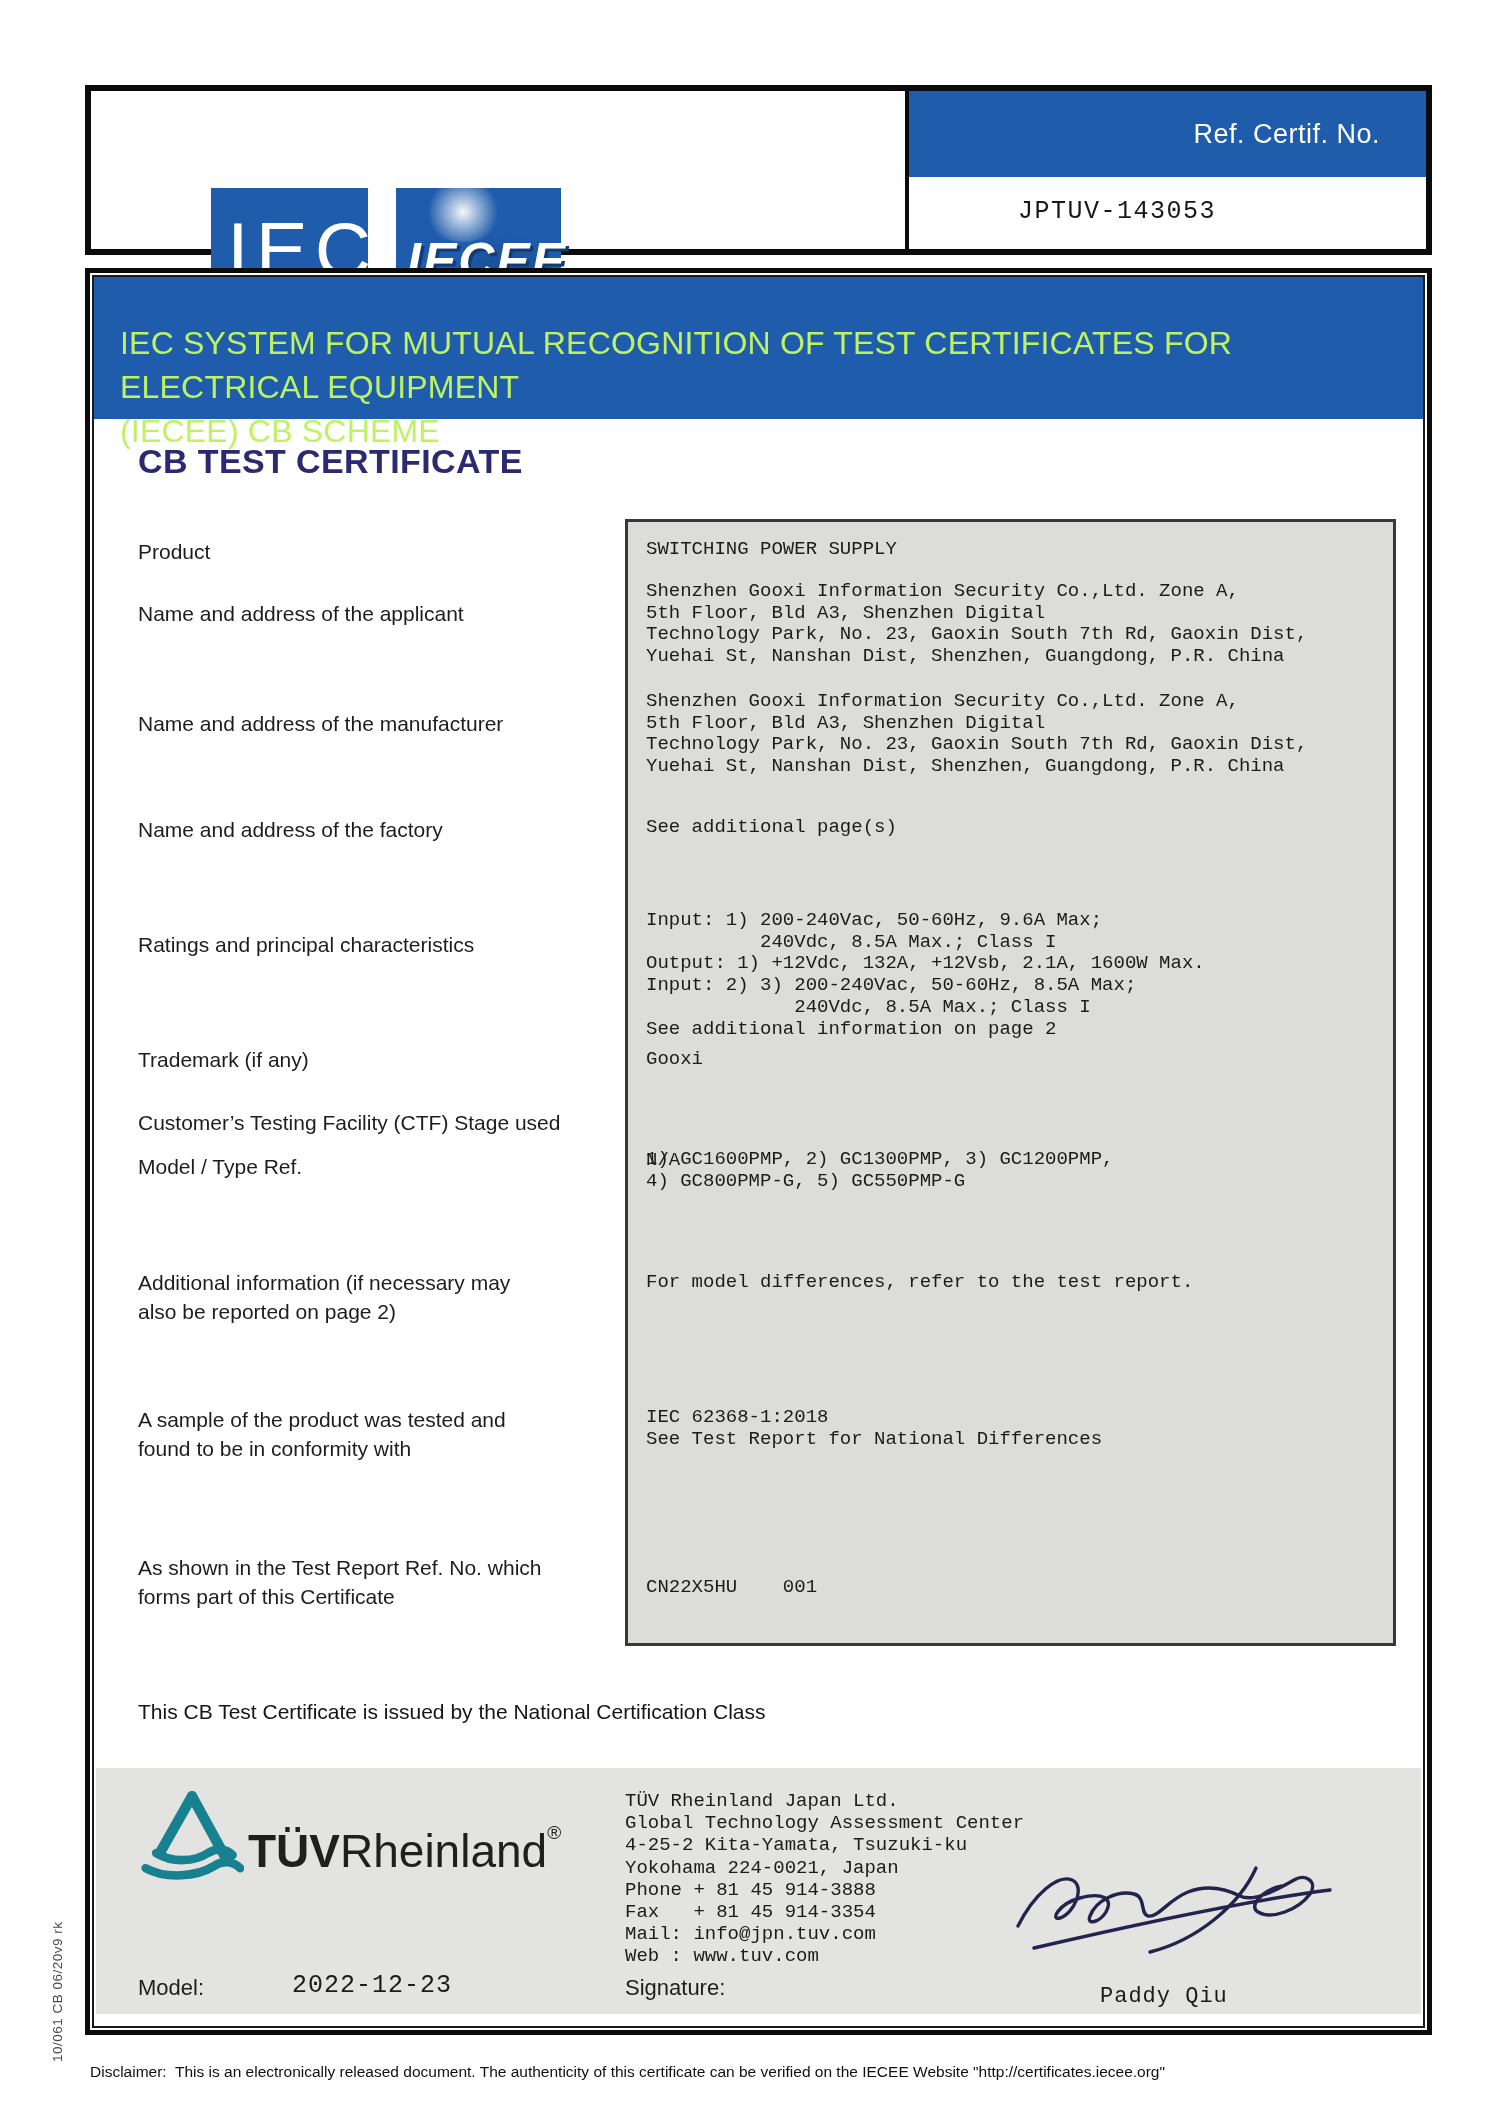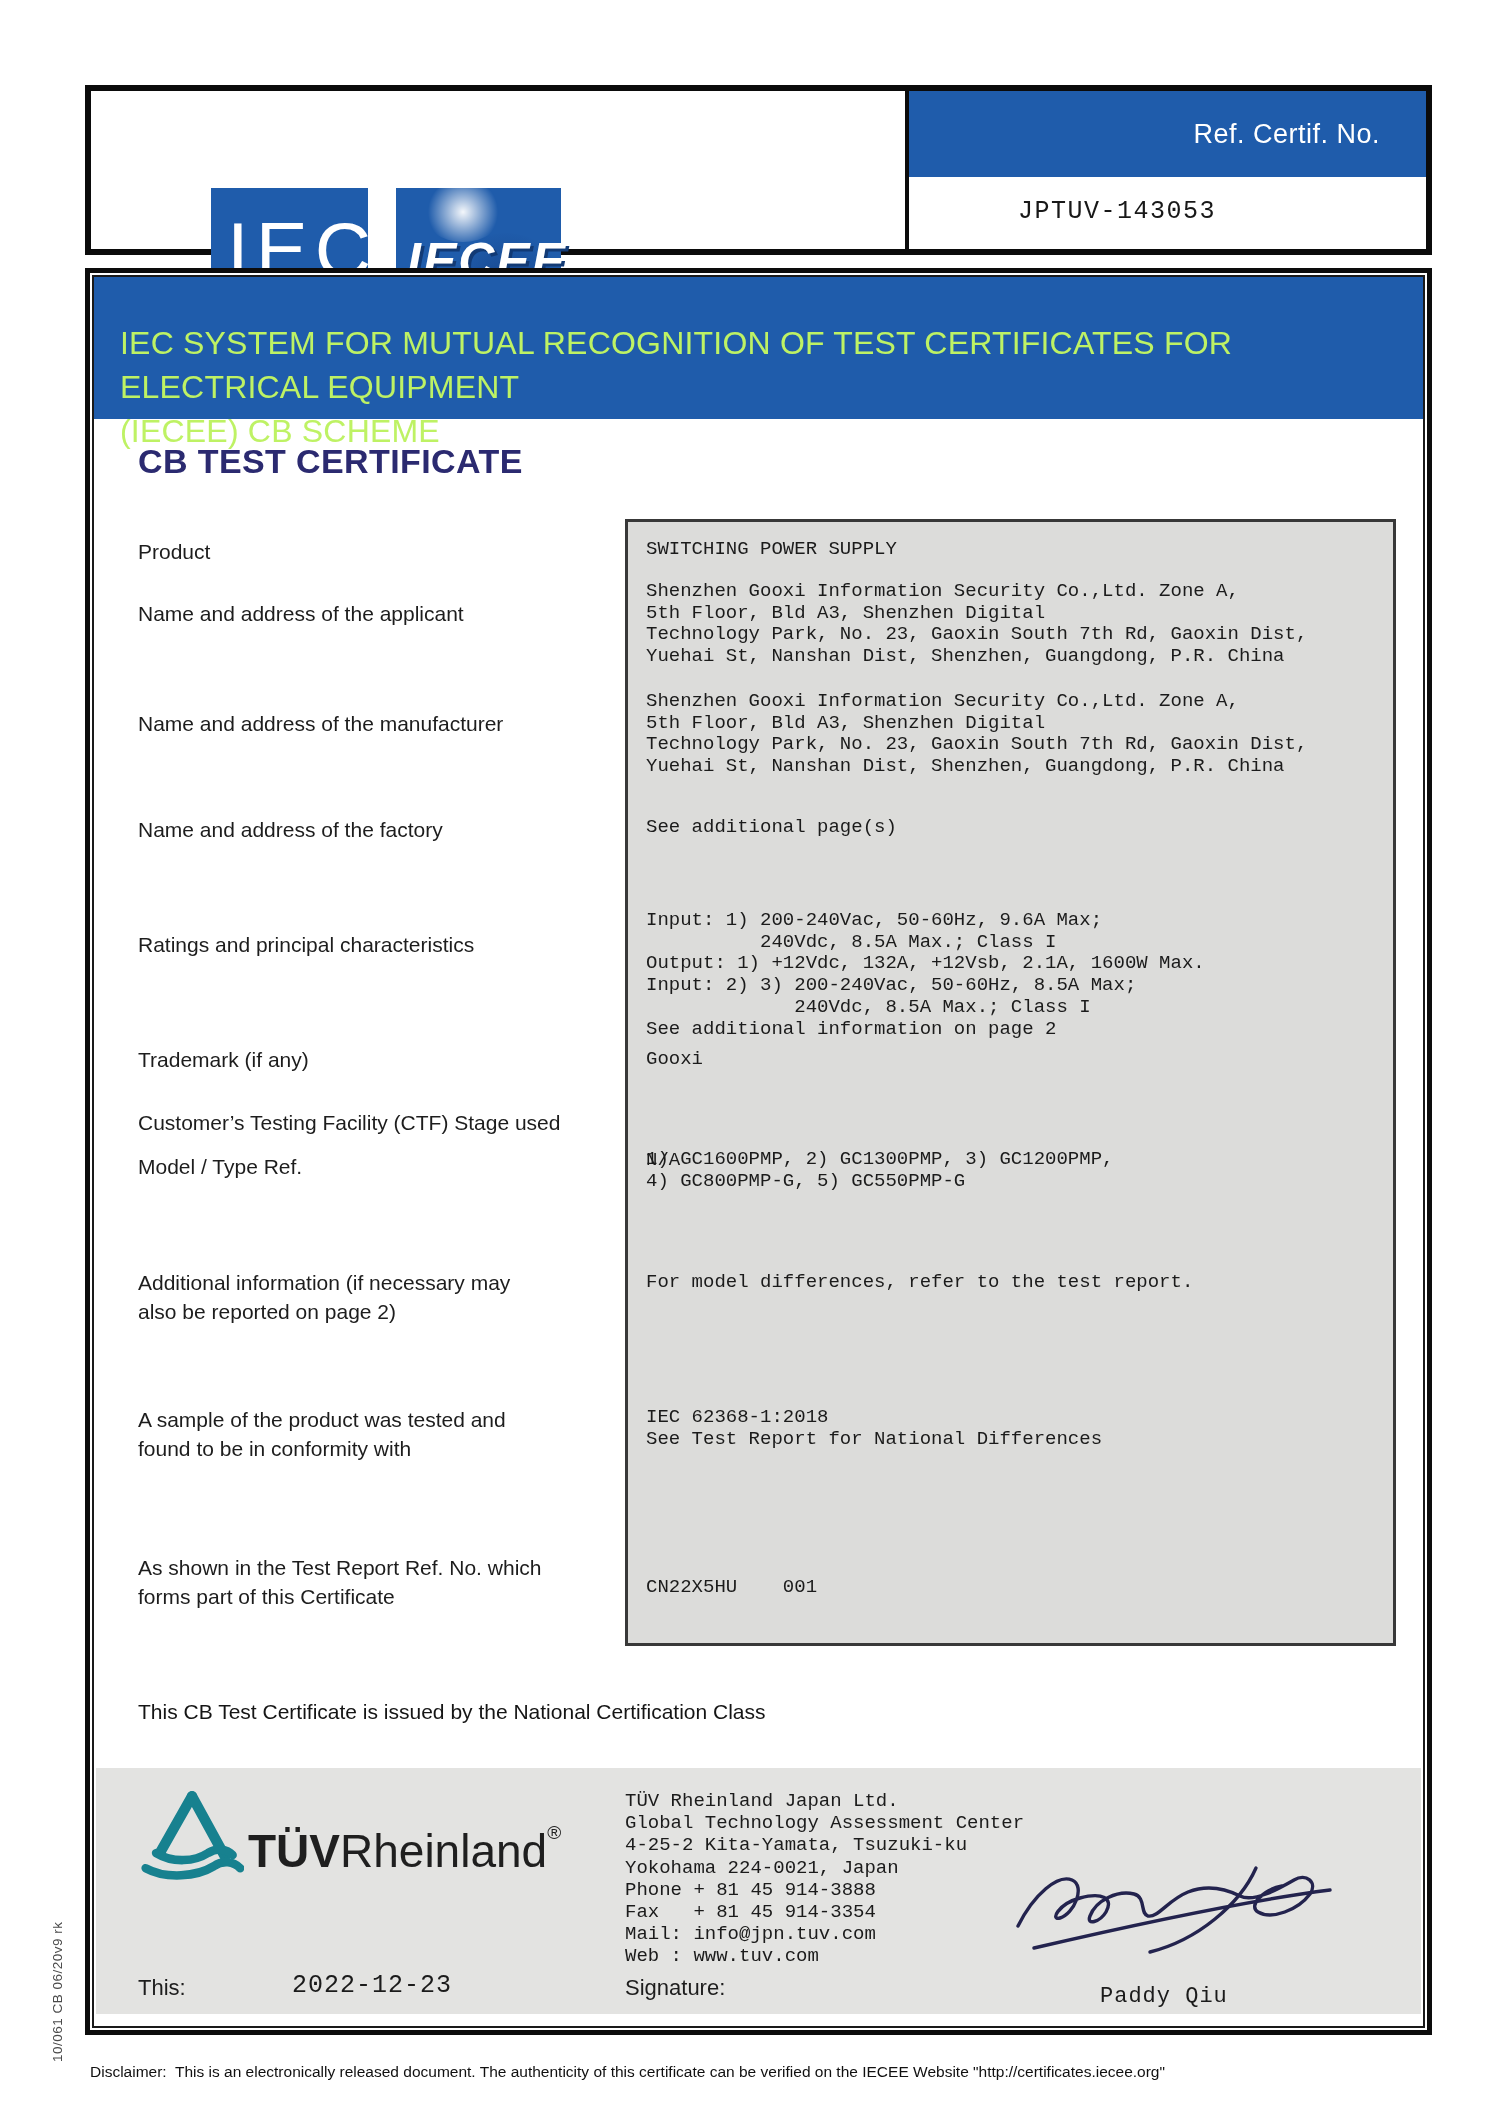--- a/index.html
+++ b/index.html
@@ -195,21 +195,21 @@
 Web : www.tuv.com</pre>
 
   <svg class="signature-svg" width="340" height="100" viewBox="0 0 340 100">
     <g stroke="#23234e" stroke-width="3.4" fill="none" stroke-linecap="round">
       <path d="M18 70 C34 38 58 18 72 24 C86 30 74 58 60 62 C50 65 58 48 80 42 C102 36 114 42 106 56 C100 66 86 70 90 60 C96 44 118 34 134 38 C146 41 140 58 148 60 C158 62 168 44 188 36 C206 29 224 32 240 40 C254 47 280 32 294 24 C306 17 318 26 310 38 C298 54 272 64 258 56 C248 50 262 34 282 30"></path>
       <path d="M256 12 C240 48 198 84 150 96"></path>
       <path d="M34 92 C120 72 236 46 330 34"></path>
     </g>
   </svg>
 
-  <div class="date-label">This:</div>
+  <div class="date-label">Model:</div>
   <div class="date-value">2022-12-23</div>
   <div class="signature-label">Signature:</div>
   <div class="signer-name">Paddy Qiu</div>
 
   <div class="side-code">10/061 CB 06/20v9 rk</div>
   <div class="disclaimer">Disclaimer:  This is an electronically released document. The authenticity of this certificate can be verified on the IECEE Website "http://certificates.iecee.org"</div>
 
 </div>
 
 </body></html>

